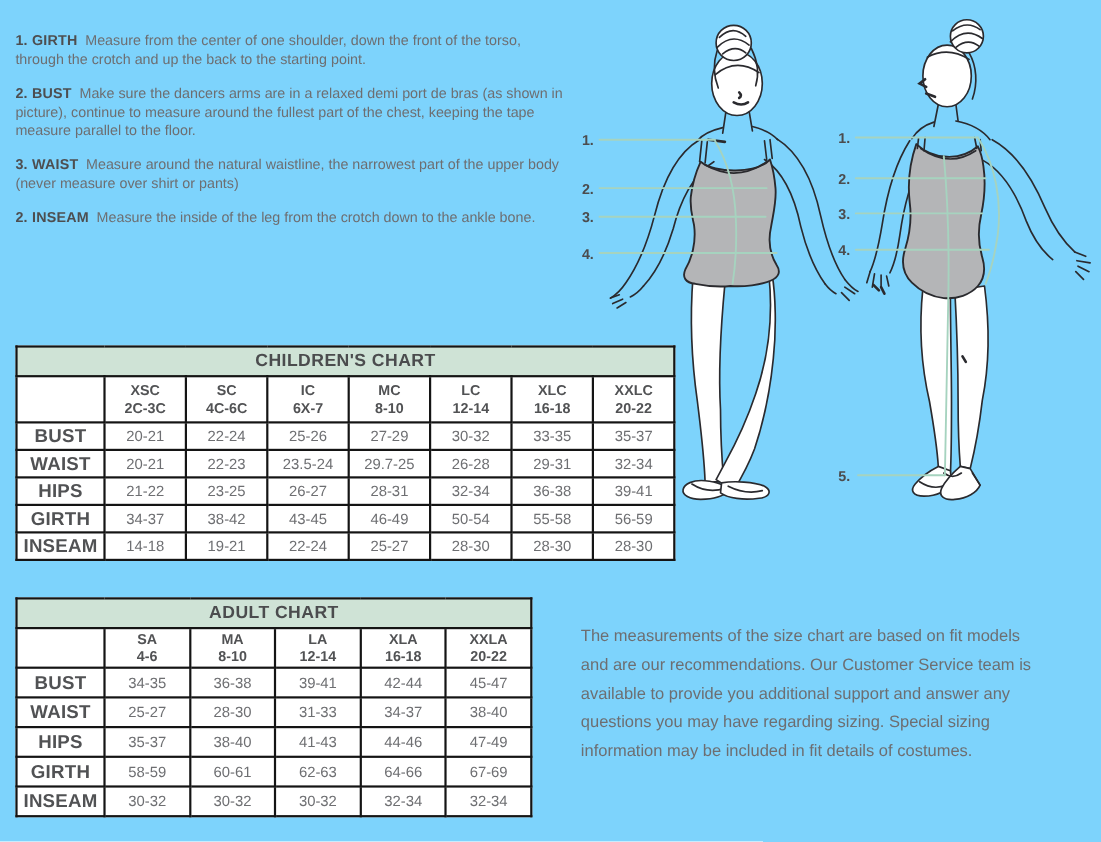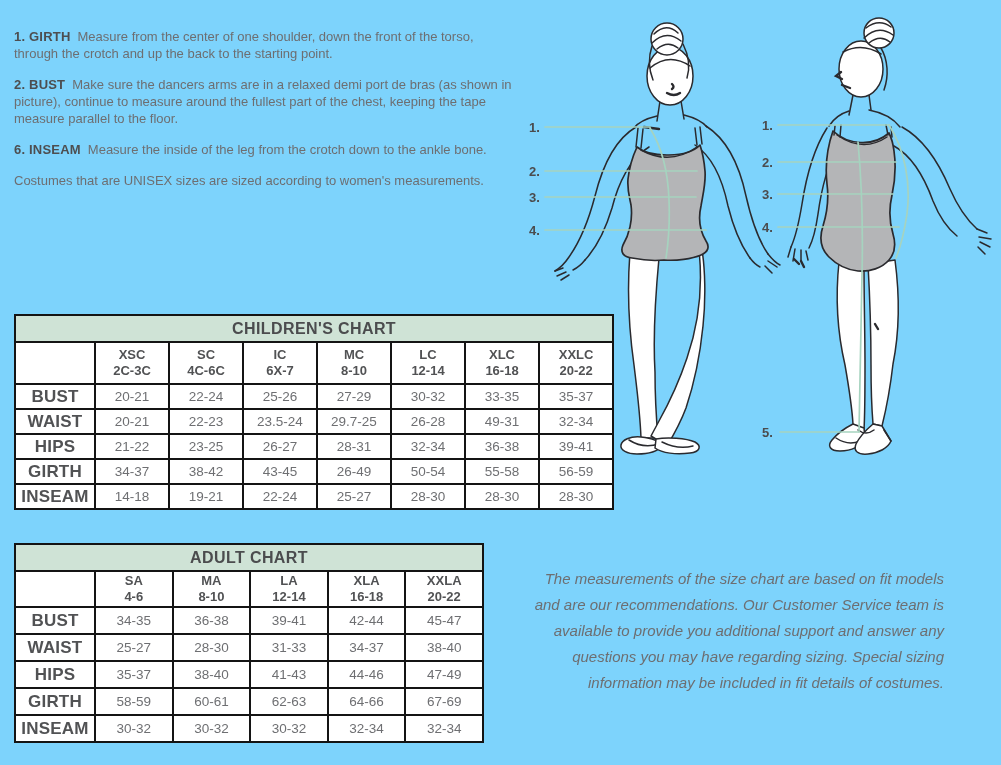--- a/index.html
+++ b/index.html
@@ -20,41 +20,41 @@
   table.chart th,table.chart td{border:2px solid #141414;text-align:center;vertical-align:middle;padding:0;}
   .title-cell{background:#cfe3d6;font-size:16px;font-weight:700;color:#4b4c4e;height:25px;letter-spacing:.4px;}
   .size-cell{font-size:13px;font-weight:700;color:#515254;line-height:16px;}
   .children .size-cell{padding:4px 0;}
   .adult .size-cell{padding:1px 0;}
   .label-cell{font-size:17px;font-weight:700;color:#515254;letter-spacing:.2px;}
   .val-cell{font-size:13.5px;color:#6e6f72;margin-left:38px;}
   .children .val-cell,.children .label-cell{height:23px;}
   .adult .val-cell,.adult .label-cell{height:25px;}
   
-  .note{position:absolute;left:528px;top:566px;width:416px;font-style:italic;
-        font-size:15px;line-height:26px;color:#6d6e71;text-align:right;}
+  .note{position:absolute;left:528px;top:566px;width:416px;
+        font-size:15px;line-height:26px;color:#6d6e71;}
   
   .figures{position:absolute;left:520px;top:0;}
   .ink,.inkline{fill:none;stroke:#2a2a2e;stroke-width:1.5;stroke-linecap:round;stroke-linejoin:round;}
   .ink2{fill:none;stroke:#2a2a2e;stroke-width:2.4;stroke-linecap:round;}
   .skin{fill:#ffffff;stroke:#2a2a2e;stroke-width:1.5;stroke-linejoin:round;}
   .leo{fill:#b4b5b7;stroke:#2a2a2e;stroke-width:1.7;stroke-linejoin:round;}
   .green{fill:none;stroke:#a6d3bf;stroke-width:1.7;stroke-linecap:round;}
   text.callout{font-family:"Liberation Sans",sans-serif;font-size:13px;font-weight:700;fill:#4b4c4e;}
 </style>
 </head>
 <body>
 
 <div class="page">
 
   <div class="instructions" id="instructions">
       <p class="instr"><span class="term">1. GIRTH</span><span class="itext">Measure from the center of one shoulder, down the front of the torso, through the crotch and up the back to the starting point.</span></p>
       <p class="instr"><span class="term">2. BUST</span><span class="itext">Make sure the dancers arms are in a relaxed demi port de bras (as shown in picture), continue to measure around the fullest part of the chest, keeping the tape measure parallel to the floor.</span></p>
-      <p class="instr"><span class="term">6. INSEAM</span><span class="itext">Measure the inside of the leg from the crotch down to the ankle bone.</span></p>
-      <p class="instr u-note">Costumes that are UNISEX sizes are sized according to women's measurements.</p>
+      <p class="instr"><span class="term">3. WAIST</span><span class="itext">Measure around the natural waistline, the narrowest part of the upper body (never measure over shirt or pants)</span></p>
+      <p class="instr"><span class="term">2. INSEAM</span><span class="itext">Measure the inside of the leg from the crotch down to the ankle bone.</span></p>
     </div>
 
   <svg class="figures" width="481" height="530" viewBox="520 0 481 530">
 
     <g>
 
       <path class="ink" d="M636,127 C614,140 602,168 595,196 C589,219 581,240 569,257 C565,263 560,268 555,271"></path>
       <path class="ink" d="M649,147 C630,158 618,184 612,208 C606,228 598,246 585,260"></path>
       <path class="ink" d="M585,260 c-4,5 -8,8 -12,10"></path>
       <path class="ink" d="M555,271 l8,-3 m-6,8 l9,-4 m-5,8 l8,-5"></path>
@@ -186,39 +186,39 @@
             <td class="val-cell">33-35</td>
             <td class="val-cell">35-37</td>
           </tr>
           <tr>
             <th class="label-cell">WAIST</th>
             <td class="val-cell">20-21</td>
             <td class="val-cell">22-23</td>
             <td class="val-cell">23.5-24</td>
             <td class="val-cell">29.7-25</td>
             <td class="val-cell">26-28</td>
-            <td class="val-cell">49-31</td>
+            <td class="val-cell">29-31</td>
             <td class="val-cell">32-34</td>
           </tr>
           <tr>
             <th class="label-cell">HIPS</th>
             <td class="val-cell">21-22</td>
             <td class="val-cell">23-25</td>
             <td class="val-cell">26-27</td>
             <td class="val-cell">28-31</td>
             <td class="val-cell">32-34</td>
             <td class="val-cell">36-38</td>
             <td class="val-cell">39-41</td>
           </tr>
           <tr>
             <th class="label-cell">GIRTH</th>
             <td class="val-cell">34-37</td>
             <td class="val-cell">38-42</td>
             <td class="val-cell">43-45</td>
-            <td class="val-cell">26-49</td>
+            <td class="val-cell">46-49</td>
             <td class="val-cell">50-54</td>
             <td class="val-cell">55-58</td>
             <td class="val-cell">56-59</td>
           </tr>
           <tr>
             <th class="label-cell">INSEAM</th>
             <td class="val-cell">14-18</td>
             <td class="val-cell">19-21</td>
             <td class="val-cell">22-24</td>
             <td class="val-cell">25-27</td>

